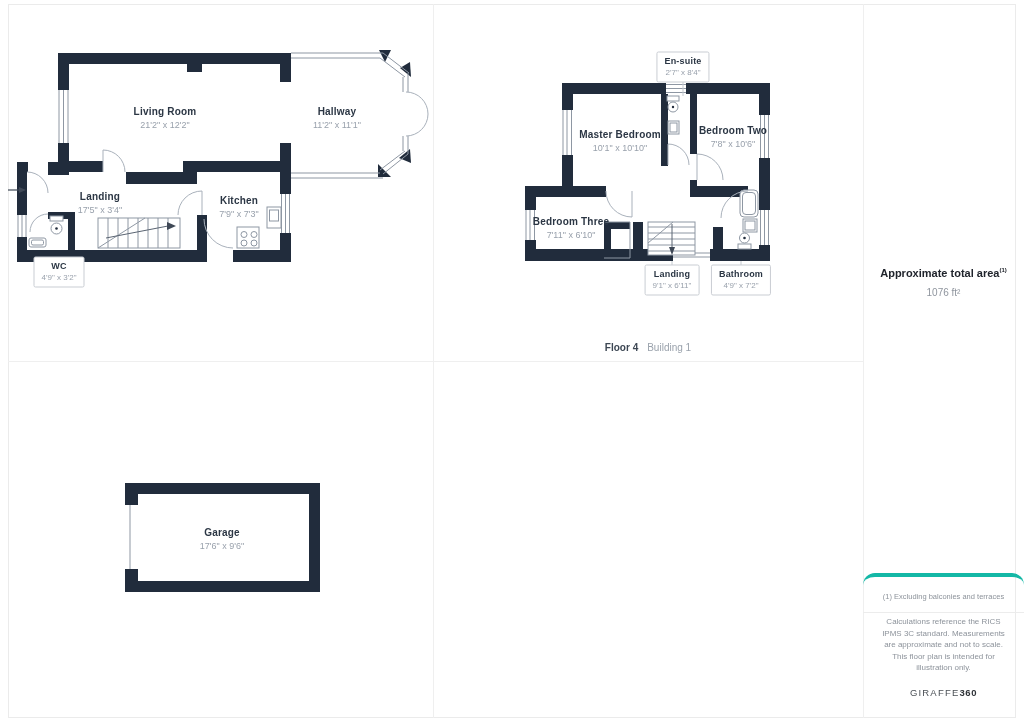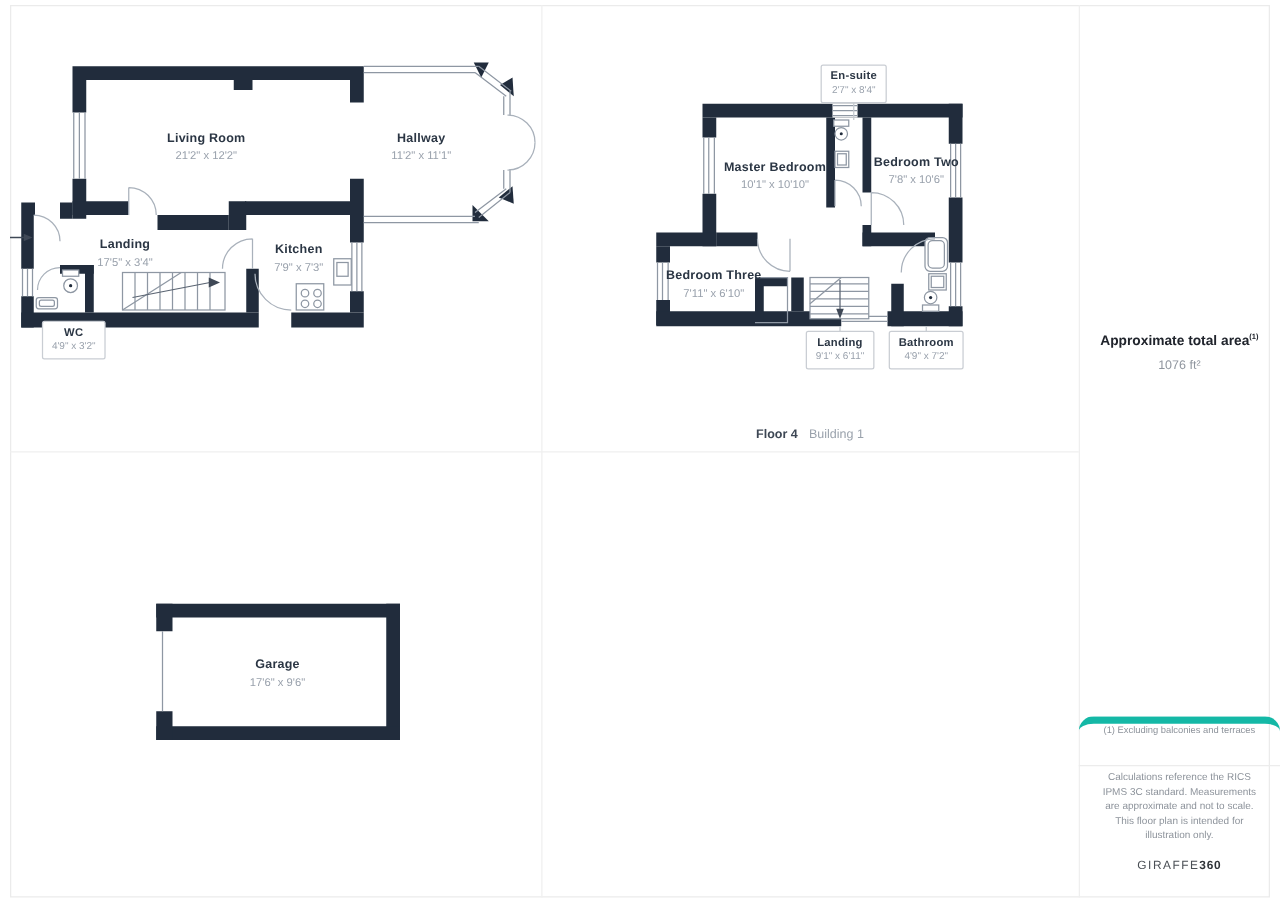--- a/index.html
+++ b/index.html
@@ -29,22 +29,22 @@
 
   .floor-label{position:absolute;left:0;right:0;bottom:7px;text-align:center;font-size:10px;line-height:12px;}
   .floor-label .fl-floor{font-weight:bold;color:#3d4754;margin-right:9px;}
   .floor-label .fl-building{color:#9aa2ac;}
 
   #sidebar{position:absolute;left:863px;top:0;width:161px;height:724px;}
   .area-block{position:absolute;top:263px;left:0;right:0;text-align:center;}
   .area-title{font-size:11px;font-weight:bold;color:#20242c;line-height:14px;}
   .area-title sup{font-size:6px;font-weight:bold;color:#20242c;}
   .area-value{font-size:10px;color:#8f959e;margin-top:7px;}
-  .footnote-block{position:absolute;top:573px;height:39px;left:0;right:0;border-top:6px solid #14b8a6;
-    display:flex;justify-content:center;border-radius:12px;}
+  .footnote-block{position:absolute;top:573px;height:39px;left:0;right:0;border-top:4px solid #14b8a6;
+    display:flex;align-items:center;justify-content:center;border-radius:12px;}
   .footnote-text{font-size:7.5px;color:#8d939b;padding:0 6px;text-align:center;}
   .disclaimer-block{position:absolute;top:612px;bottom:0;left:0;right:0;border-top:1px solid #ececec;
     padding:3px 14px 0;text-align:center;}
   .disclaimer-text{font-size:8px;color:#8d939b;line-height:11.5px;}
   .brand{margin-top:13px;font-size:9.5px;color:#4a4f55;letter-spacing:1.2px;}
   .brand .b360{font-weight:bold;color:#2f3338;letter-spacing:.6px;}
 
   .w{fill:#212c3c;stroke:none;}
   .ln{stroke:#8e97a3;stroke-width:1;fill:none;}
   .fx{stroke:#8e97a3;stroke-width:1;fill:#fff;}

